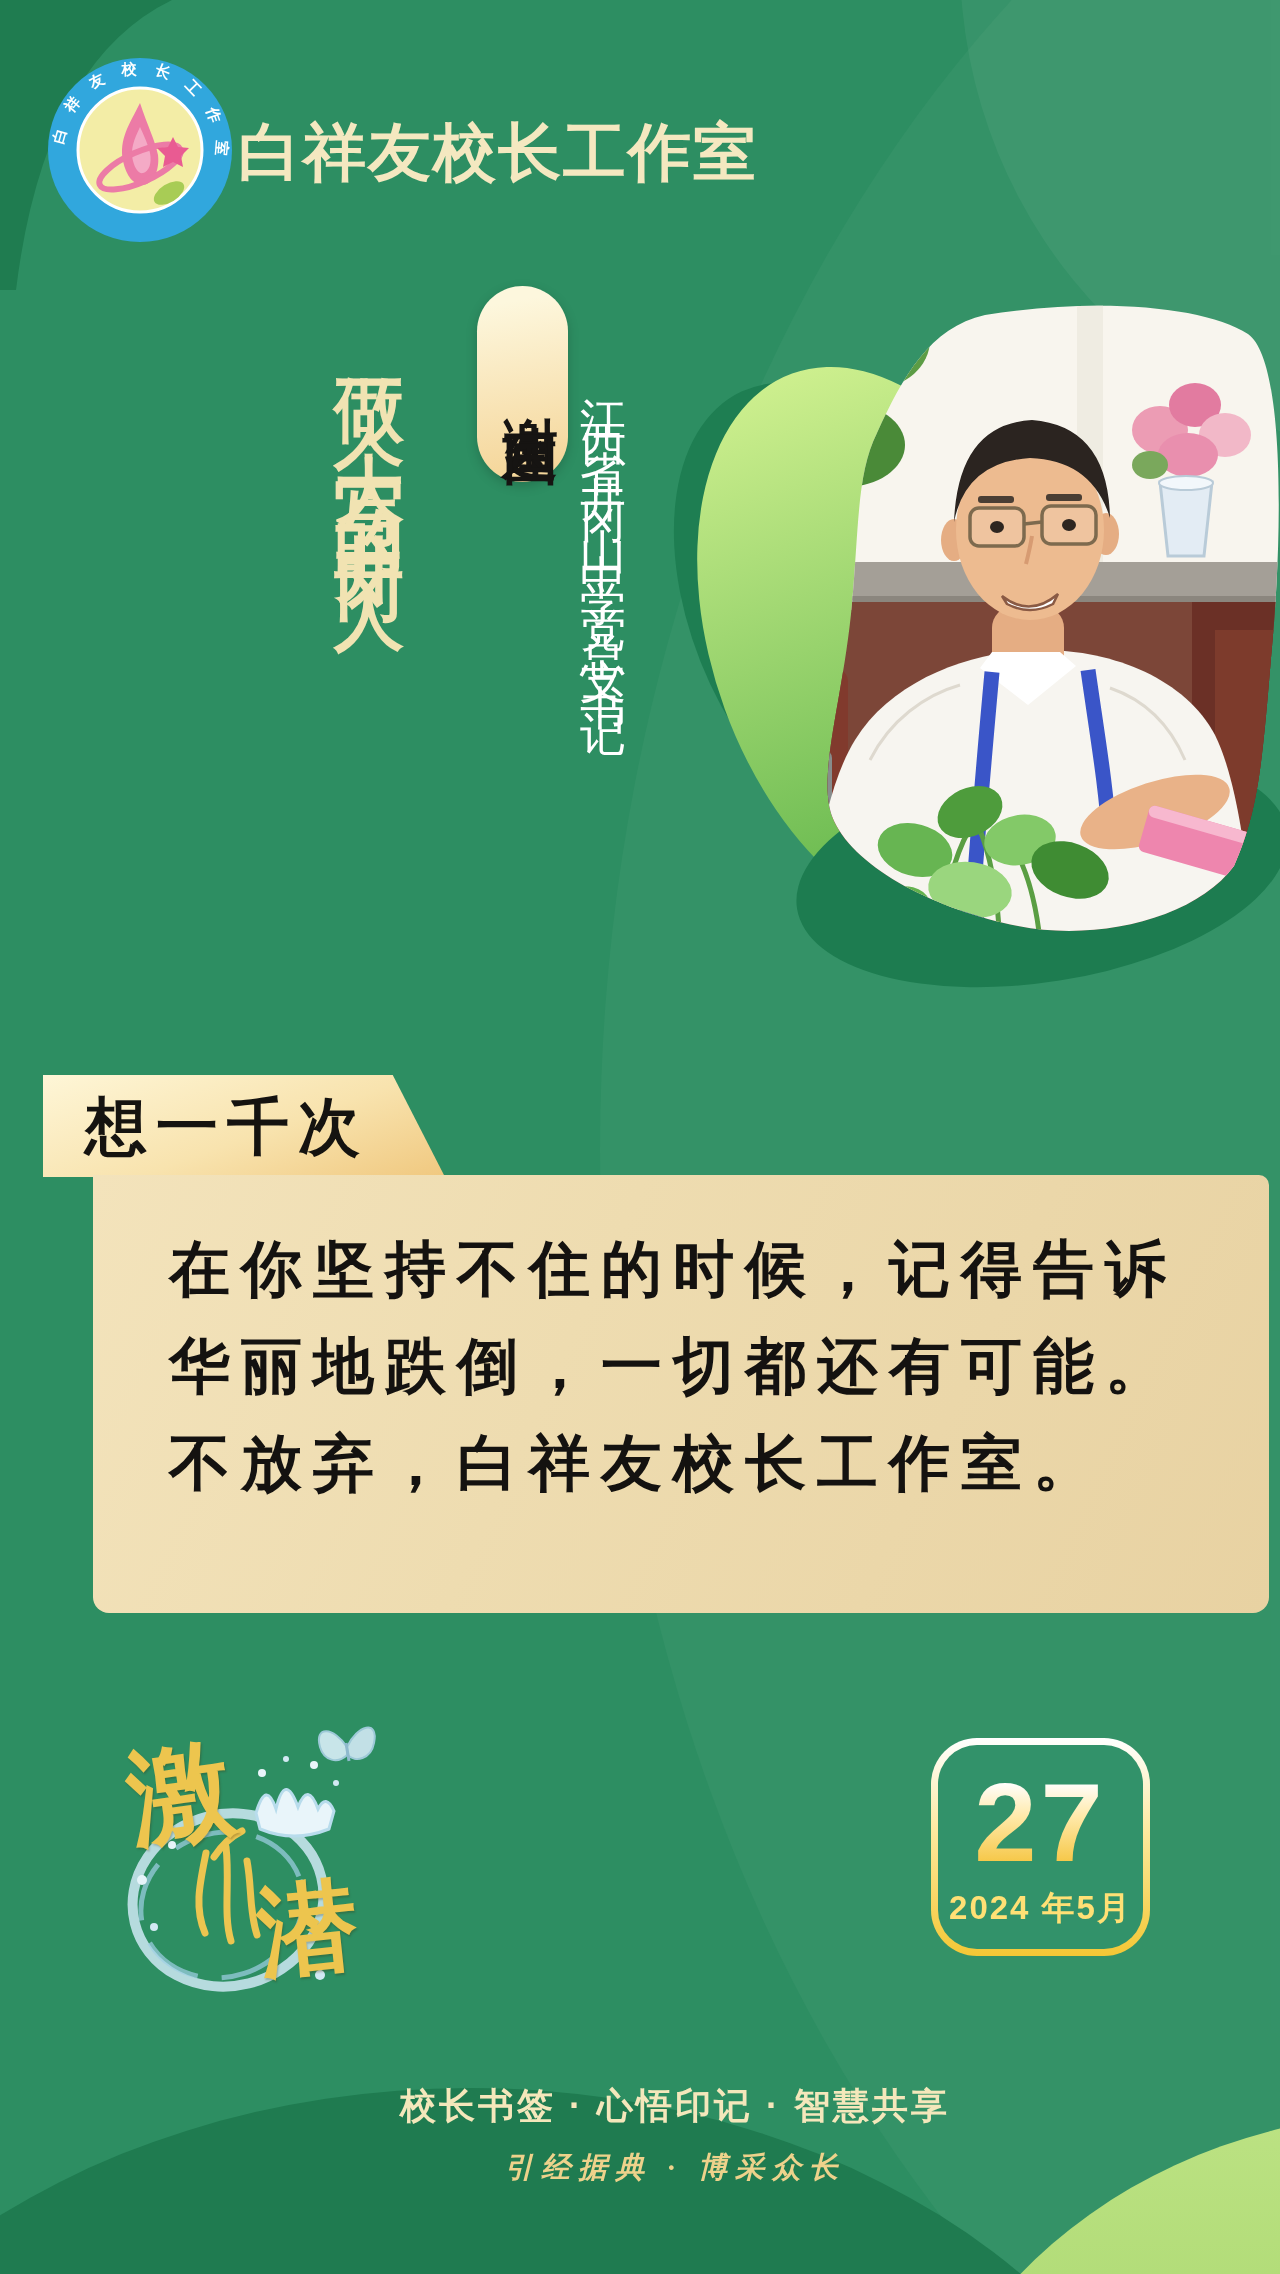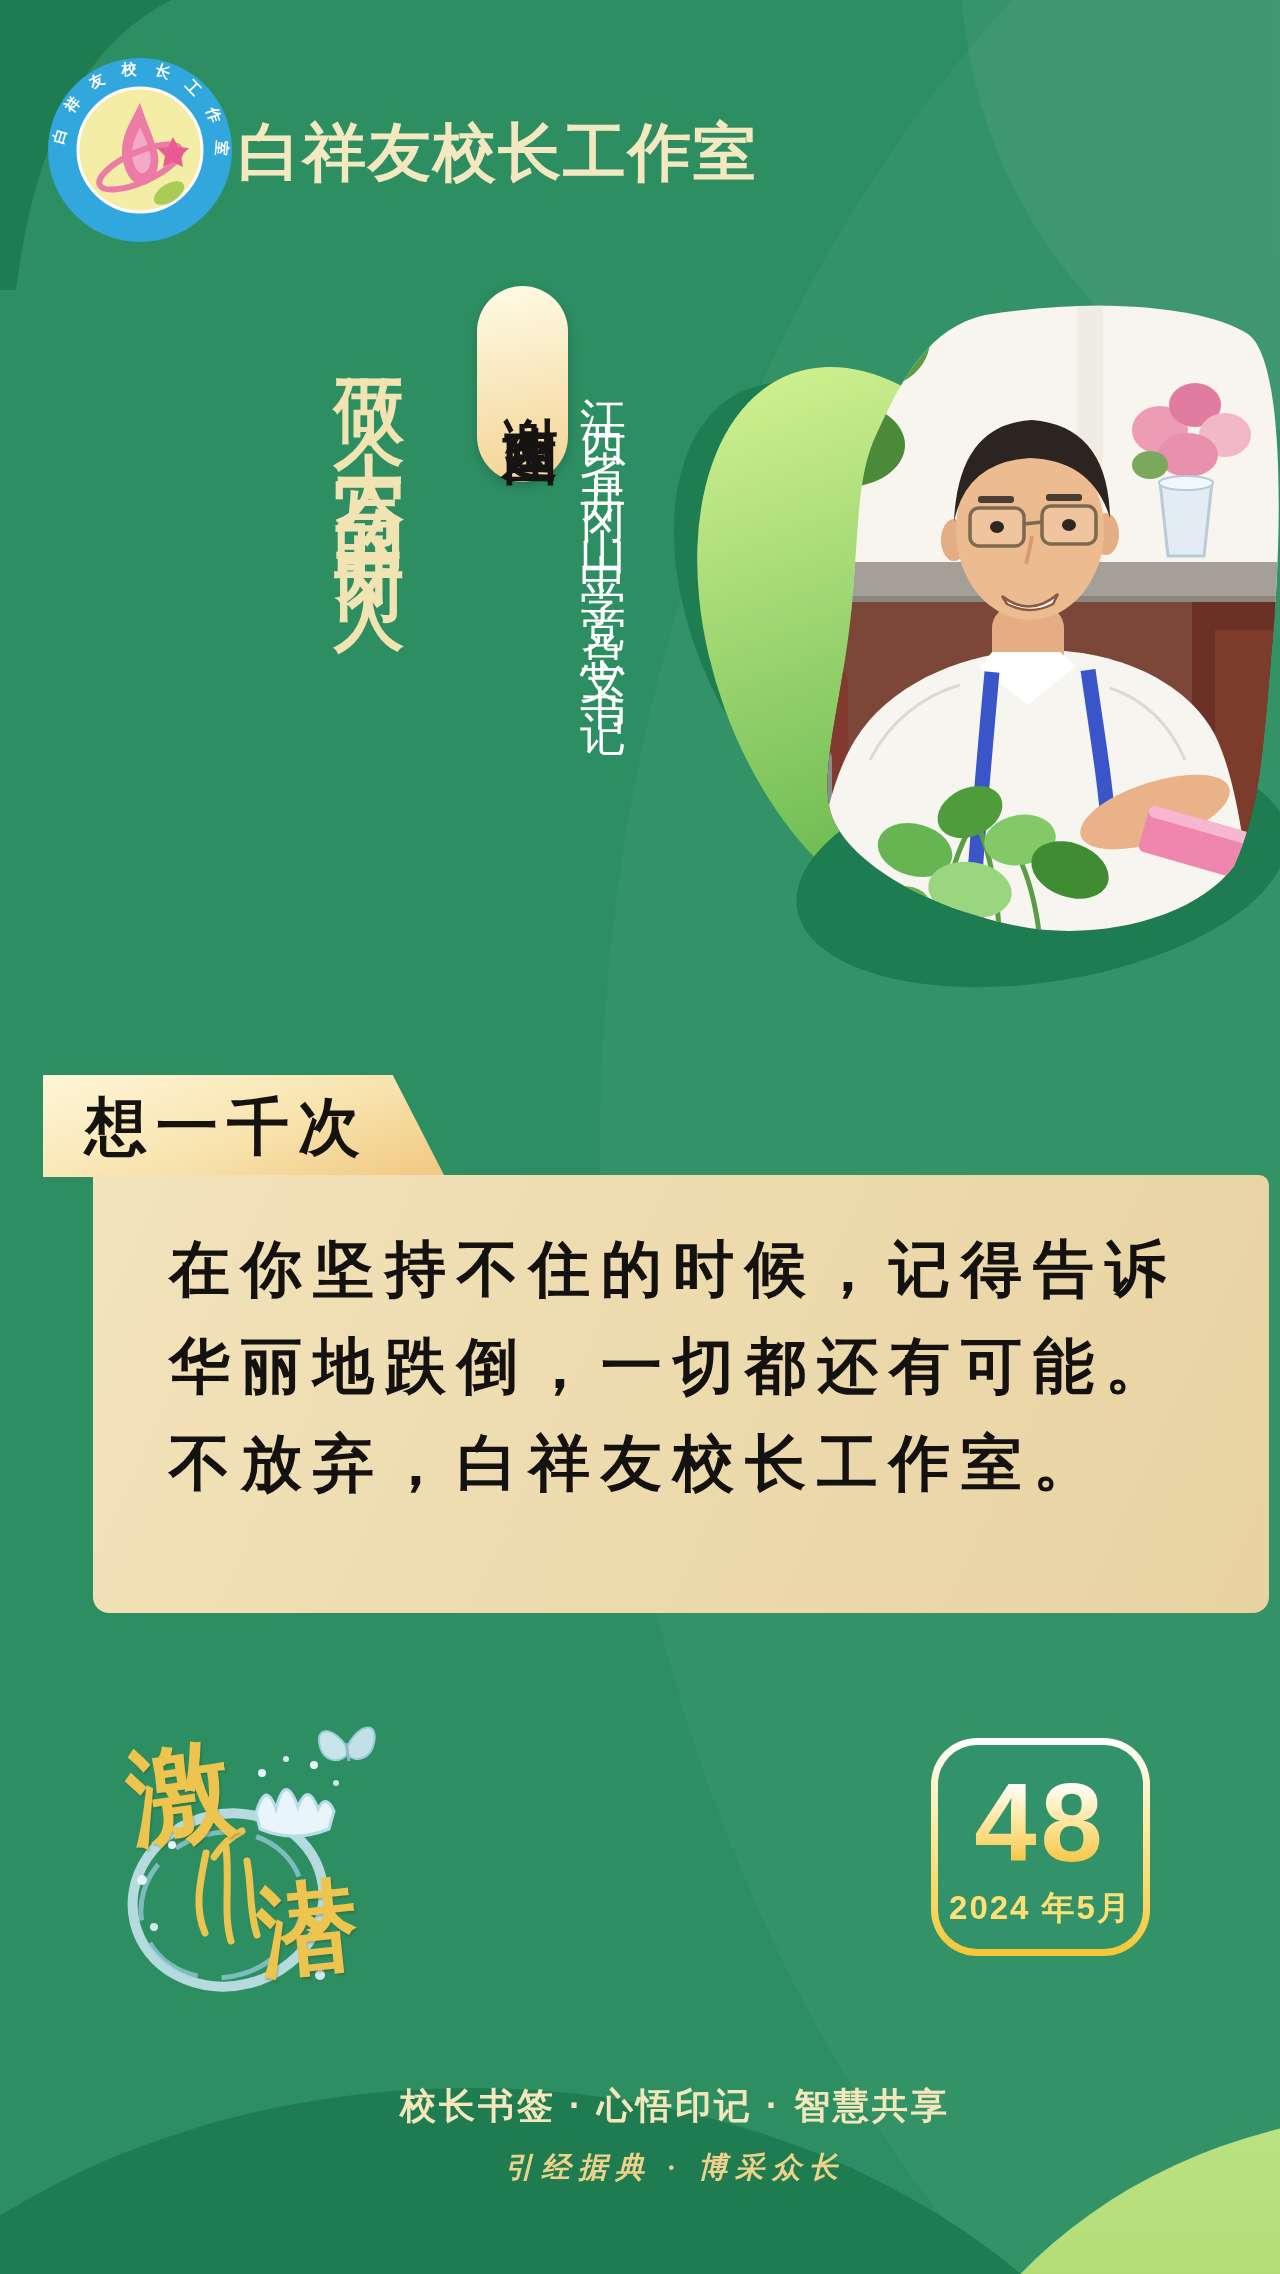--- a/index.html
+++ b/index.html
@@ -260,21 +260,21 @@
         <path d="M137,166 C142,192 139,216 147,240"></path>
         <path d="M104,162 C112,150 120,142 132,136"></path>
       </g>
     </svg>
     <div class="art-char art-char-top">激</div>
     <div class="art-char art-char-bottom">潜</div>
   </div>
 
   <div class="abs date-badge">
     <div class="badge-inner">
-      <div class="day">48</div>
+      <div class="day">27</div>
       <div class="ym">2024 年5月</div>
     </div>
   </div>
 
   <div class="abs footer-title">校长书签 · 心悟印记 · 智慧共享</div>
   <div class="abs footer-subtitle">引经据典 · 博采众长</div>
 
 </div>
 
 </body></html>

